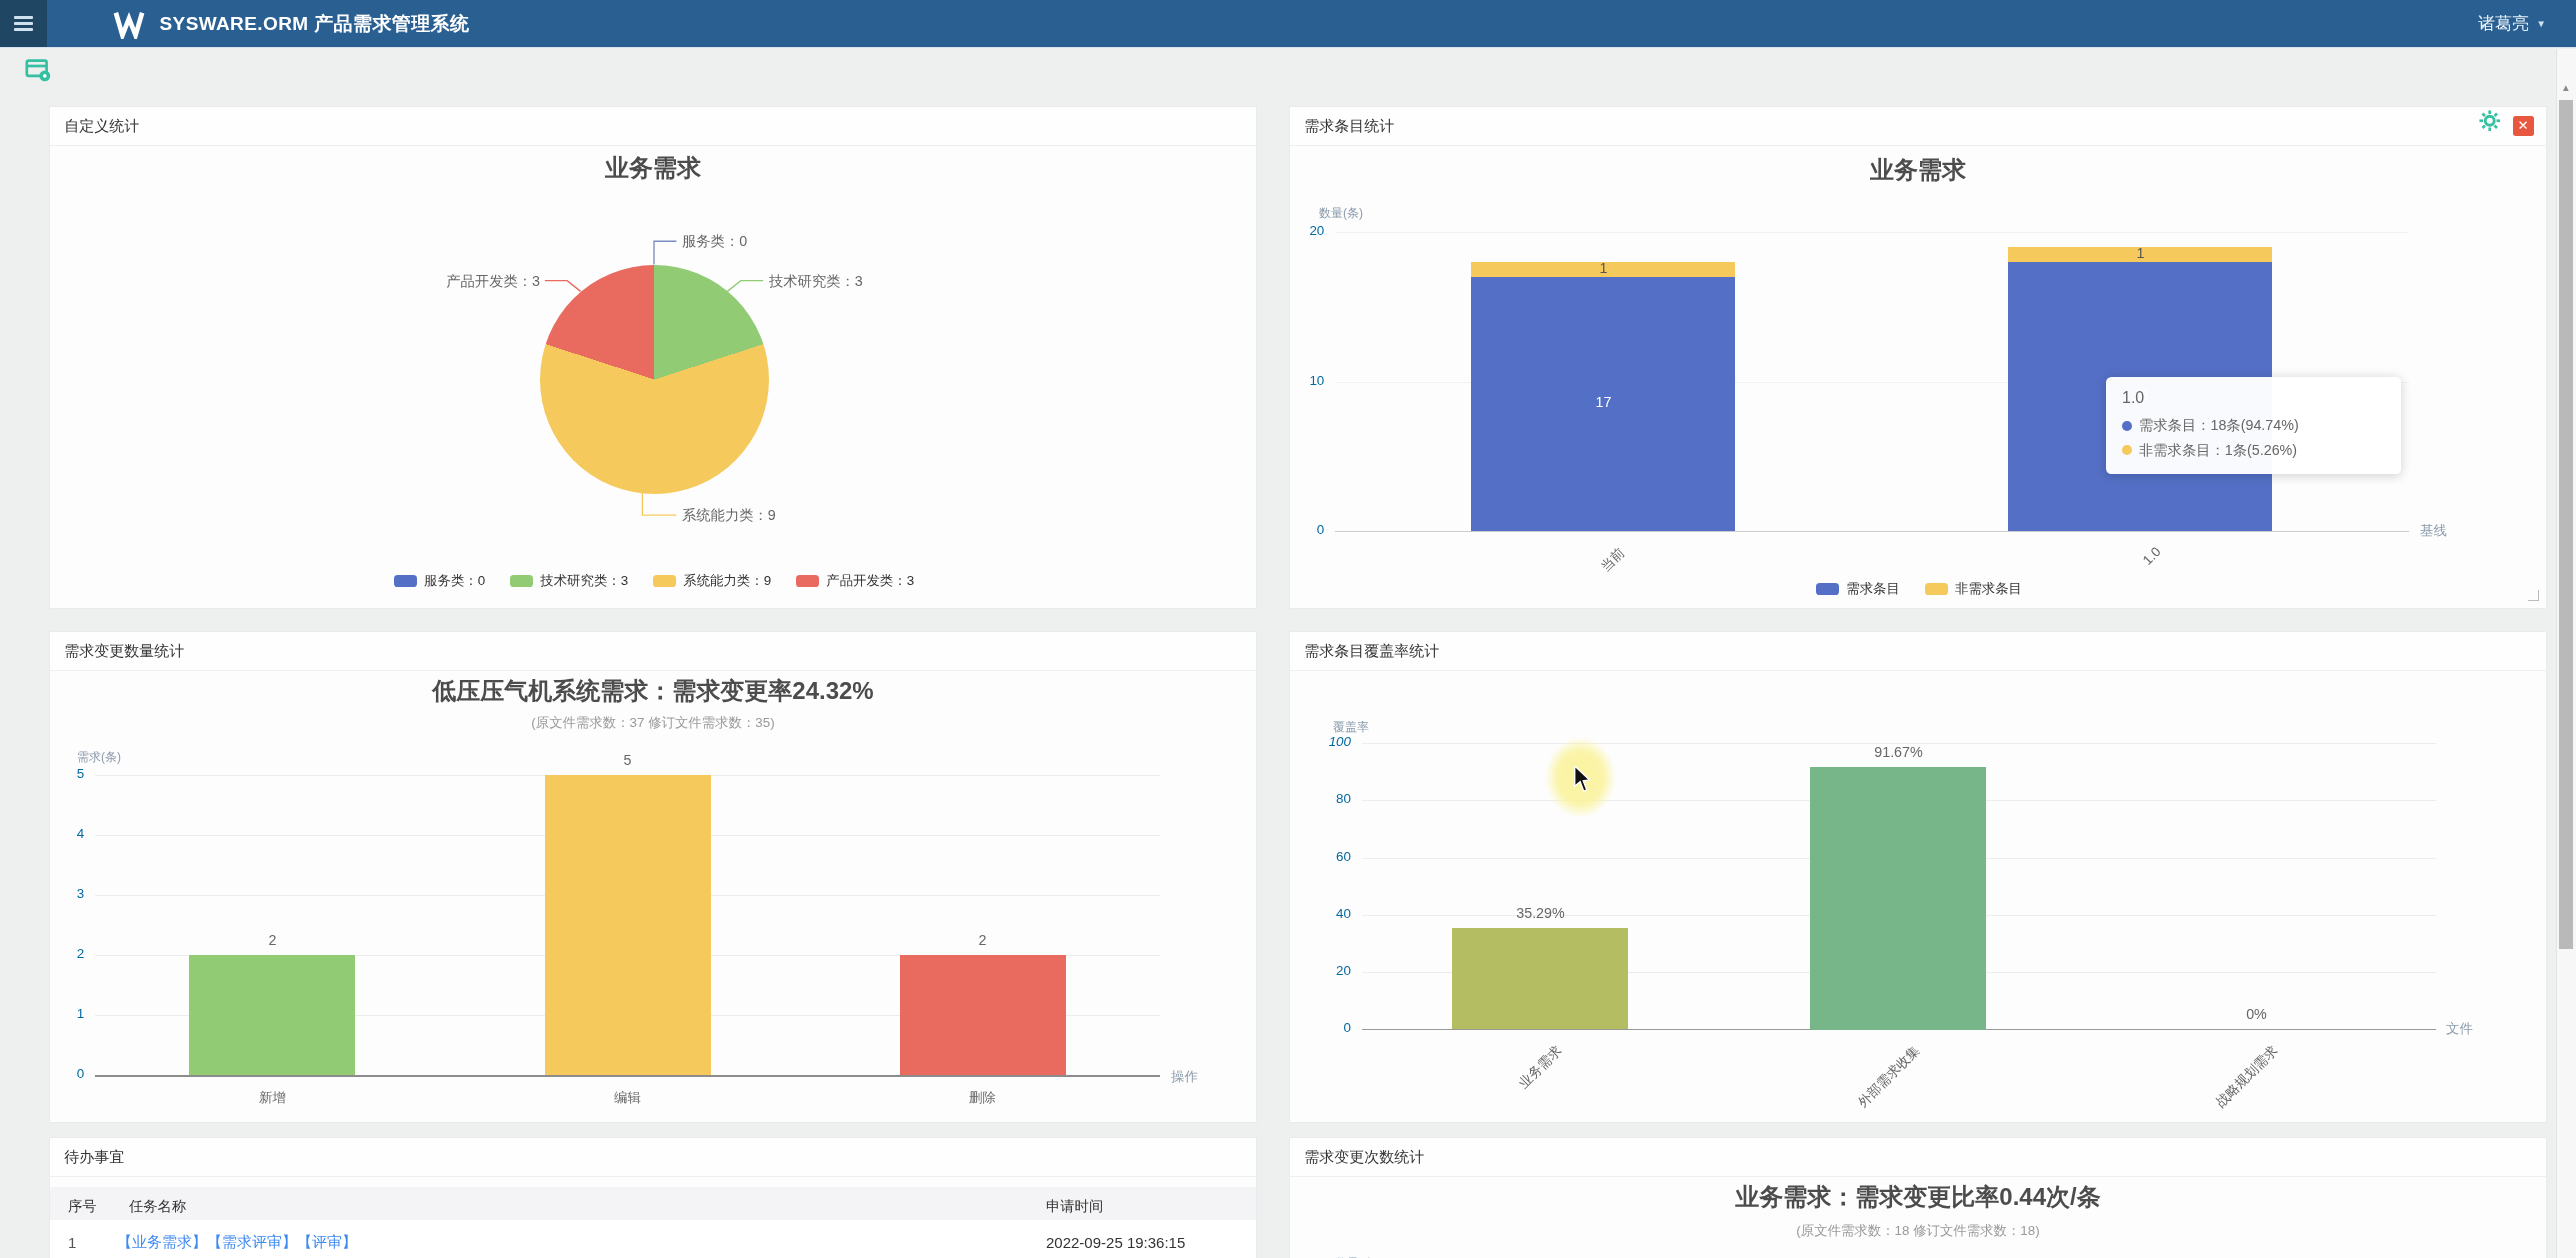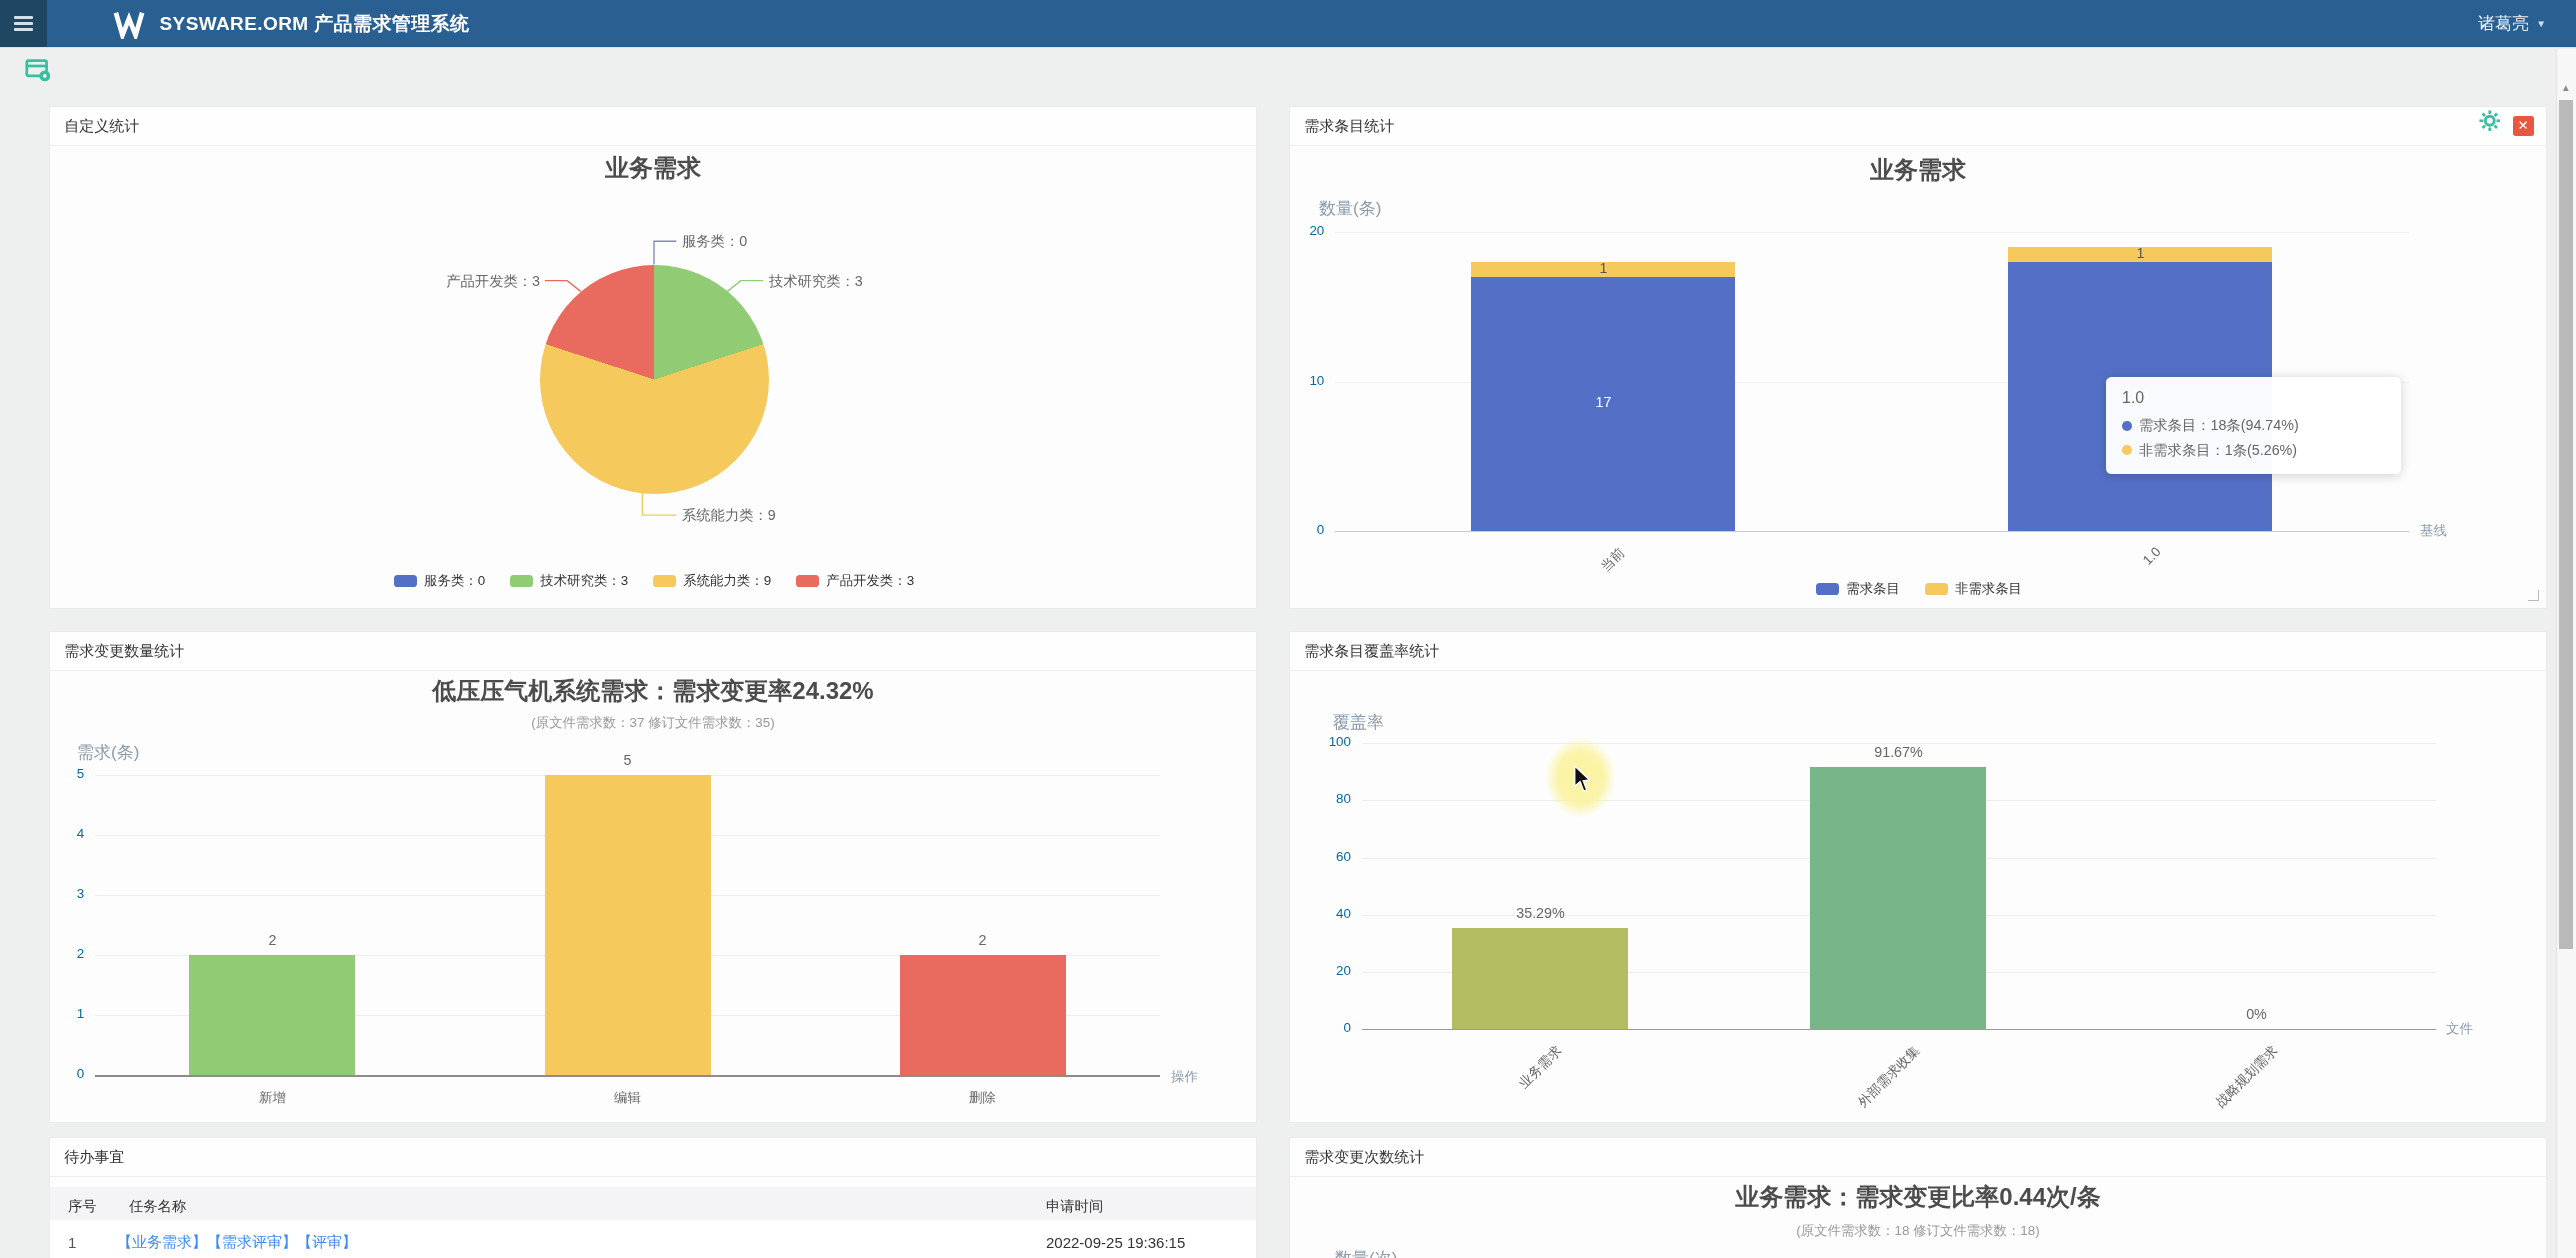--- a/index.html
+++ b/index.html
@@ -18,21 +18,21 @@
   .caret{margin-left:7.2px;font-size:9.8px;color:#cfe0ee;}
   
   .widgetbtn{position:absolute;left:25px;top:57px;width:27px;height:27px;cursor:pointer;}
   
   .panel{position:absolute;background:#fdfdfd;border:0.9px solid #e8eaec;box-sizing:border-box;}
   .panel-h{height:38px;line-height:38px;padding-left:14.3px;font-size:15px;color:#333;
            border-bottom:0.9px solid #efefef;background:#fefefe;position:relative;}
   .chart-title{position:absolute;left:0;width:100%;text-align:center;font-size:24px;
                font-weight:bold;color:#4c4c4c;}
   .chart-sub{position:absolute;left:0;width:100%;text-align:center;font-size:13.4px;color:#9a9a9a;}
-  .y-name{position:absolute;font-size:17px;color:#8b9aab;}
+  .y-name{position:absolute;font-size:12px;color:#8b9aab;margin-top:8px;}
   .x-name{position:absolute;font-size:13.4px;color:#8b9aab;}
   
   .gridline{position:absolute;height:0.9px;background:#ededed;}
   .axisline{position:absolute;background:#999;}
   .ytick{position:absolute;text-align:right;font-size:13.4px;color:#0369a1;}
   .bar{position:absolute;}
   .vlabel{position:absolute;text-align:center;font-size:14.3px;color:#555;}
   .vlabel.out{color:#666;font-size:14.3px;}
   .xlabel{position:absolute;text-align:center;font-size:13.4px;color:#666;}
   .xlabel.rot{text-align:right;transform:rotate(-45deg);transform-origin:100% 0;}
@@ -257,21 +257,21 @@
       <div class="ytick" style="left: 16px; top: 388px; width: 45px;">0</div>
       <div class="gridline" style="left: 72px; top: 340px; width: 1074px; height: 0.9px; background: rgb(237, 237, 237);"></div>
       <div class="ytick" style="left: 16px; top: 331px; width: 45px;">20</div>
       <div class="gridline" style="left: 72px; top: 283px; width: 1074px; height: 0.9px; background: rgb(237, 237, 237);"></div>
       <div class="ytick" style="left: 16px; top: 274px; width: 45px;">40</div>
       <div class="gridline" style="left: 72px; top: 226px; width: 1074px; height: 0.9px; background: rgb(237, 237, 237);"></div>
       <div class="ytick" style="left: 16px; top: 217px; width: 45px;">60</div>
       <div class="gridline" style="left: 72px; top: 168px; width: 1074px; height: 0.9px; background: rgb(237, 237, 237);"></div>
       <div class="ytick" style="left: 16px; top: 159px; width: 45px;">80</div>
       <div class="gridline" style="left: 72px; top: 111px; width: 1074px; height: 0.9px; background: rgb(237, 237, 237);"></div>
-      <div class="ytick" style="left: 16px; top: 102px; width: 45px;">100</div>
+      <div class="ytick" style="left: 16px; top: 102px; width: 45px; font-style: italic;">100</div>
       <div class="axisline" style="left: 72px; top: 397px; width: 1074px; height: 0.9px; background: rgb(153, 153, 153);"></div>
       <div class="bar" style="left: 162px; top: 296px; width: 176px; height: 101px; background: rgb(181, 189, 98);"></div>
       <div class="vlabel out" style="left: 179px; top: 273px; width: 143px;">35.29%</div>
       <div class="xlabel rot" style="left: 66px; top: 410px; width: 197px;">业务需求</div>
       <div class="bar" style="left: 520px; top: 135px; width: 176px; height: 263px; background: rgb(119, 182, 136);"></div>
       <div class="vlabel out" style="left: 537px; top: 112px; width: 143px;">91.67%</div>
       <div class="xlabel rot" style="left: 424px; top: 410px; width: 197px;">外部需求收集</div>
       <div class="vlabel out" style="left: 895px; top: 374px; width: 143px;">0%</div>
       <div class="xlabel rot" style="left: 782px; top: 410px; width: 197px;">战略规划需求</div>
     </div>

